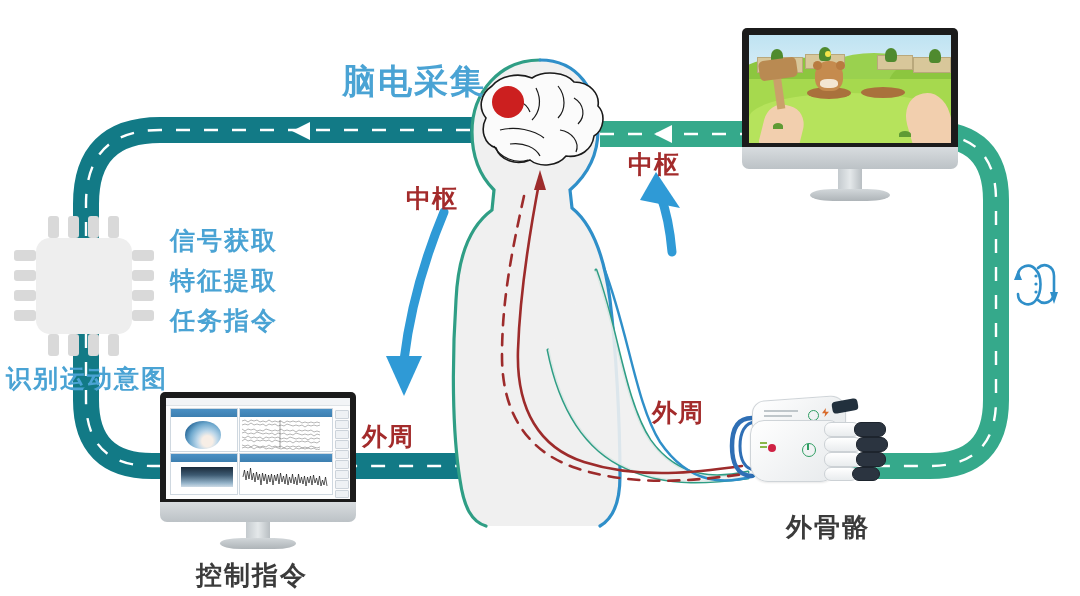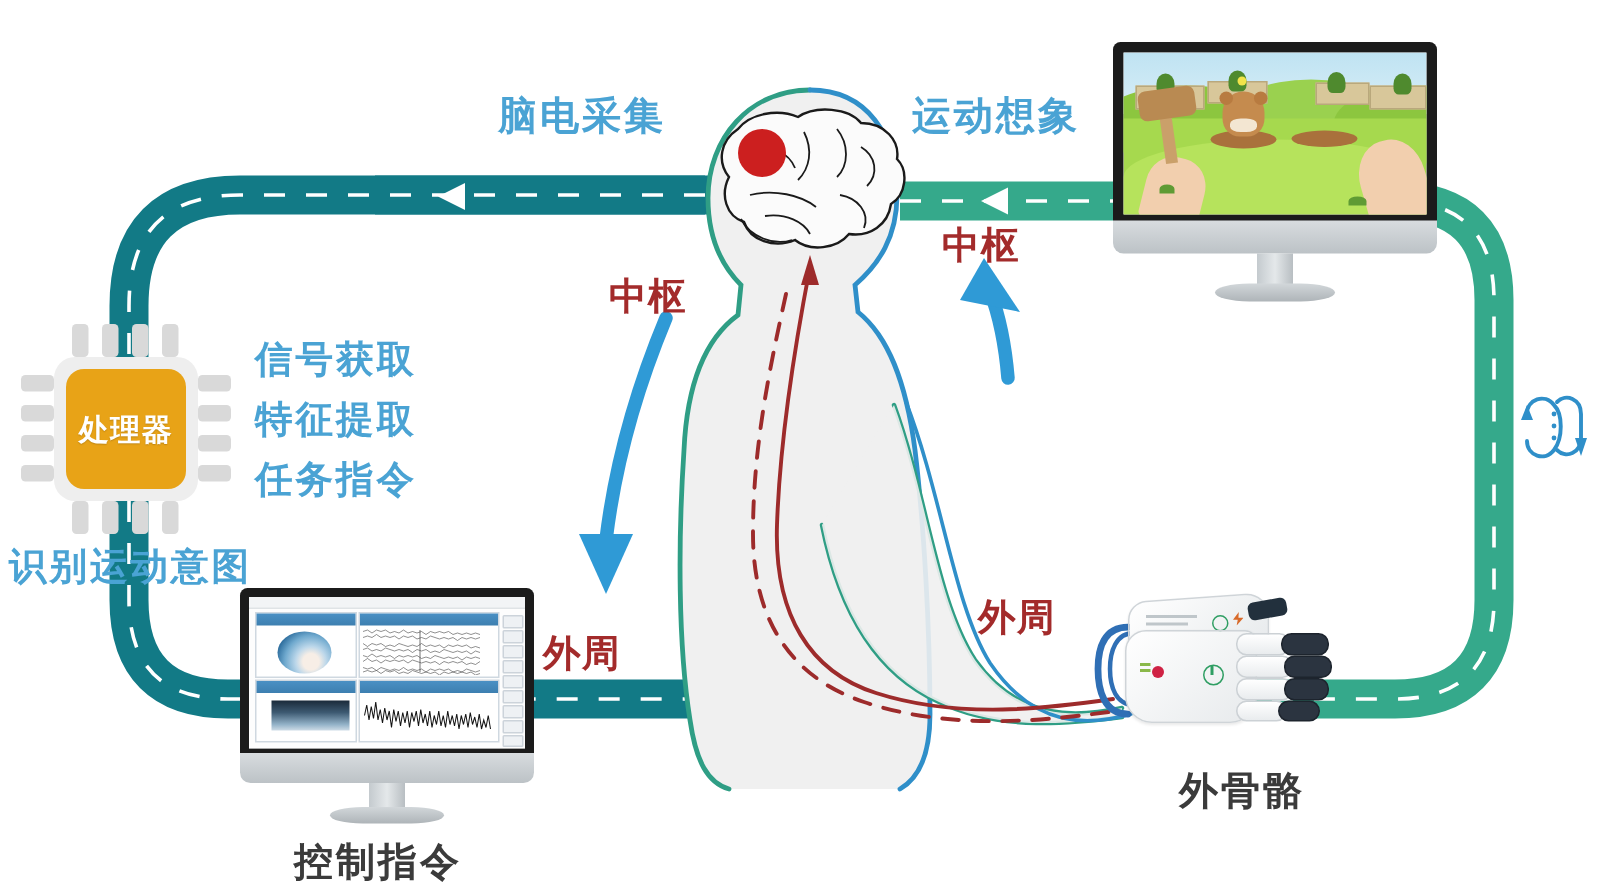--- a/index.html
+++ b/index.html
@@ -189,23 +189,20 @@
     <div class="pin" style="top:0;left:54px;width:11px;height:22px;"></div>
     <div class="pin" style="top:0;left:74px;width:11px;height:22px;"></div>
     <div class="pin" style="top:0;left:94px;width:11px;height:22px;"></div>
 
     <div class="pin" style="bottom:0;left:34px;width:11px;height:22px;"></div>
     <div class="pin" style="bottom:0;left:54px;width:11px;height:22px;"></div>
     <div class="pin" style="bottom:0;left:74px;width:11px;height:22px;"></div>
     <div class="pin" style="bottom:0;left:94px;width:11px;height:22px;"></div>
 
     <div class="chip-core"></div>
-    <div class="chip-inner">
-      <span class="chip-txt">处理器</span>
-    </div>
   </div>
 
   <div class="lbl blue-lbl" style="left:170px;top:228px;font-size:25px;">信号获取</div>
   <div class="lbl blue-lbl" style="left:170px;top:268px;font-size:25px;">特征提取</div>
   <div class="lbl blue-lbl" style="left:170px;top:308px;font-size:25px;">任务指令</div>
 
   <div class="abs" style="left:742px;top:28px;width:216px;height:172px;">
     <div class="mon-bez" style="left:0;top:0;width:216px;height:129px;"></div>
     <div class="mon-scr" style="left:7px;top:7px;width:202px;height:108px;">
 
@@ -311,21 +308,21 @@
         <div class="side-btn" style="left:169px;top:72px;width:12px;height:7px;"></div>
         <div class="side-btn" style="left:169px;top:82px;width:12px;height:7px;"></div>
         <div class="side-btn" style="left:169px;top:92px;width:12px;height:6px;"></div>
       </div>
     </div>
     <div class="mon-chin" style="left:0;top:110px;width:196px;height:20px;"></div>
     <div class="mon-neck" style="left:86px;top:130px;width:24px;height:18px;"></div>
     <div class="mon-base" style="left:60px;top:146px;width:76px;height:11px;"></div>
   </div>
 
-  <div class="lbl dark-lbl" style="left:196px;top:562px;font-size:26px;font-family:Liberation Serif, serif;">控制指令</div>
+  <div class="lbl dark-lbl" style="left:196px;top:562px;font-size:26px;">控制指令</div>
 
   <div class="abs" style="left:726px;top:398px;width:190px;height:100px;">
 
     <svg width="80" height="80" viewBox="0 0 80 80" style="position:absolute;left:0;top:12px;">
       <path d="M 26 8 C 10 8 6 22 6 36 C 6 50 10 66 26 66" fill="none" stroke="#2f6fb5" stroke-width="4.5" stroke-linecap="round"></path>
       <path d="M 30 12 C 18 12 14 24 14 36 C 14 48 18 60 30 60" fill="none" stroke="#2f6fb5" stroke-width="3" stroke-linecap="round"></path>
     </svg>
 
     <div class="exo-part" style="left:26px;top:0px;width:92px;height:34px;
          border-radius:12px 16px 8px 8px;transform:skewY(-4deg);"></div>
@@ -350,23 +347,22 @@
     <div class="finger-seg" style="left:98px;top:39px;width:36px;height:13px;"></div>
     <div class="finger-seg" style="left:130px;top:39px;width:30px;height:13px;background:#2b3440;border-color:#1d242d;"></div>
     <div class="finger-seg" style="left:98px;top:54px;width:36px;height:13px;"></div>
     <div class="finger-seg" style="left:130px;top:54px;width:28px;height:13px;background:#2b3440;border-color:#1d242d;"></div>
     <div class="finger-seg" style="left:98px;top:69px;width:32px;height:12px;"></div>
     <div class="finger-seg" style="left:126px;top:69px;width:26px;height:12px;background:#2b3440;border-color:#1d242d;"></div>
   </div>
 
   <div class="lbl dark-lbl" style="left:786px;top:514px;font-size:26px;">外骨骼</div>
 
-  <div class="lbl blue-lbl" style="left:332px;top:64px;font-size:26px;">脑电采集</div>
-
-  <div class="lbl blue-lbl" style="left:608px;top:64px;font-size:26px;">运动想象</div>
+  <div class="lbl blue-lbl" style="left:342px;top:64px;font-size:34px;">脑电采集</div>
+
 
 
   <div class="lbl red-lbl" style="left:406px;top:186px;font-size:25px;">中枢</div>
 
   <div class="lbl red-lbl" style="left:628px;top:152px;font-size:25px;">中枢</div>
 
   <div class="lbl red-lbl" style="left:362px;top:424px;font-size:25px;">外周</div>
 
   <div class="lbl red-lbl" style="left:652px;top:400px;font-size:25px;">外周</div>
 

